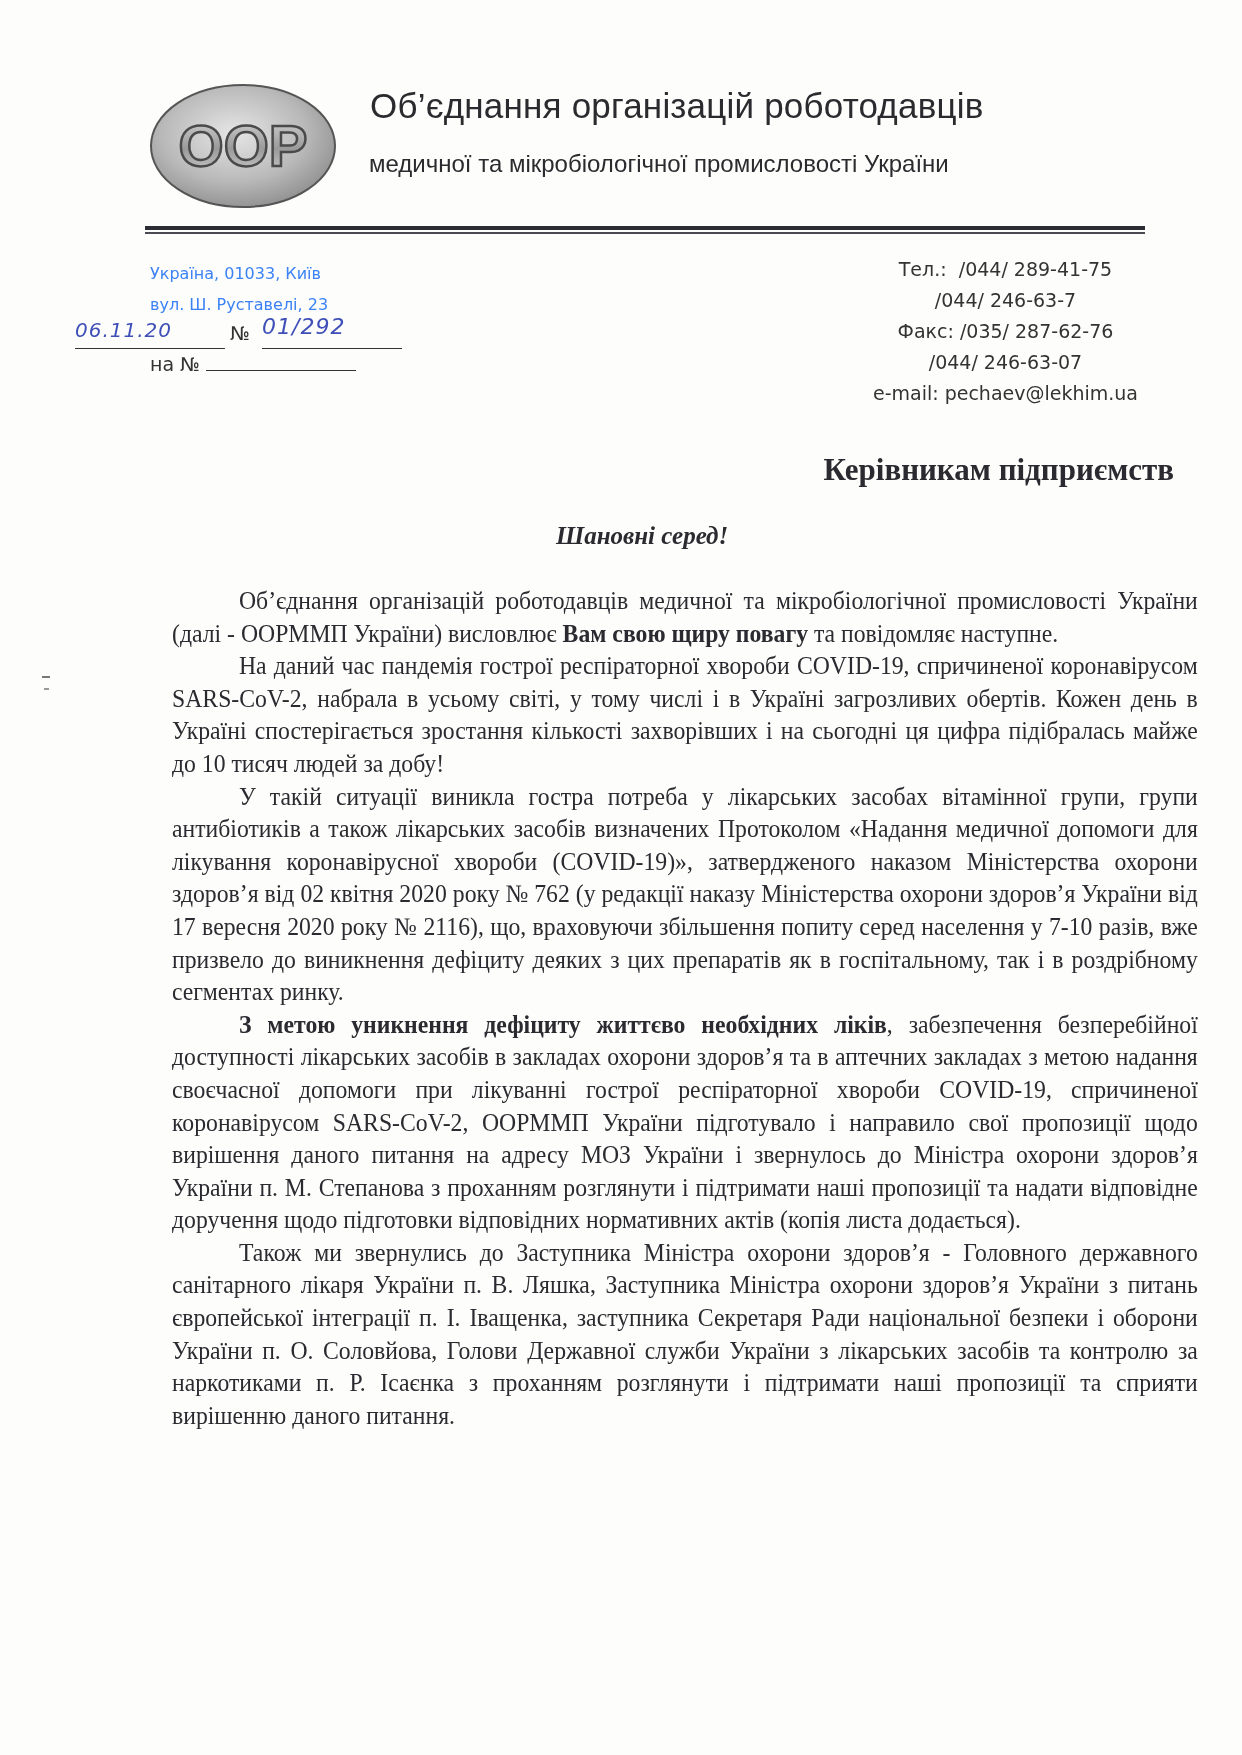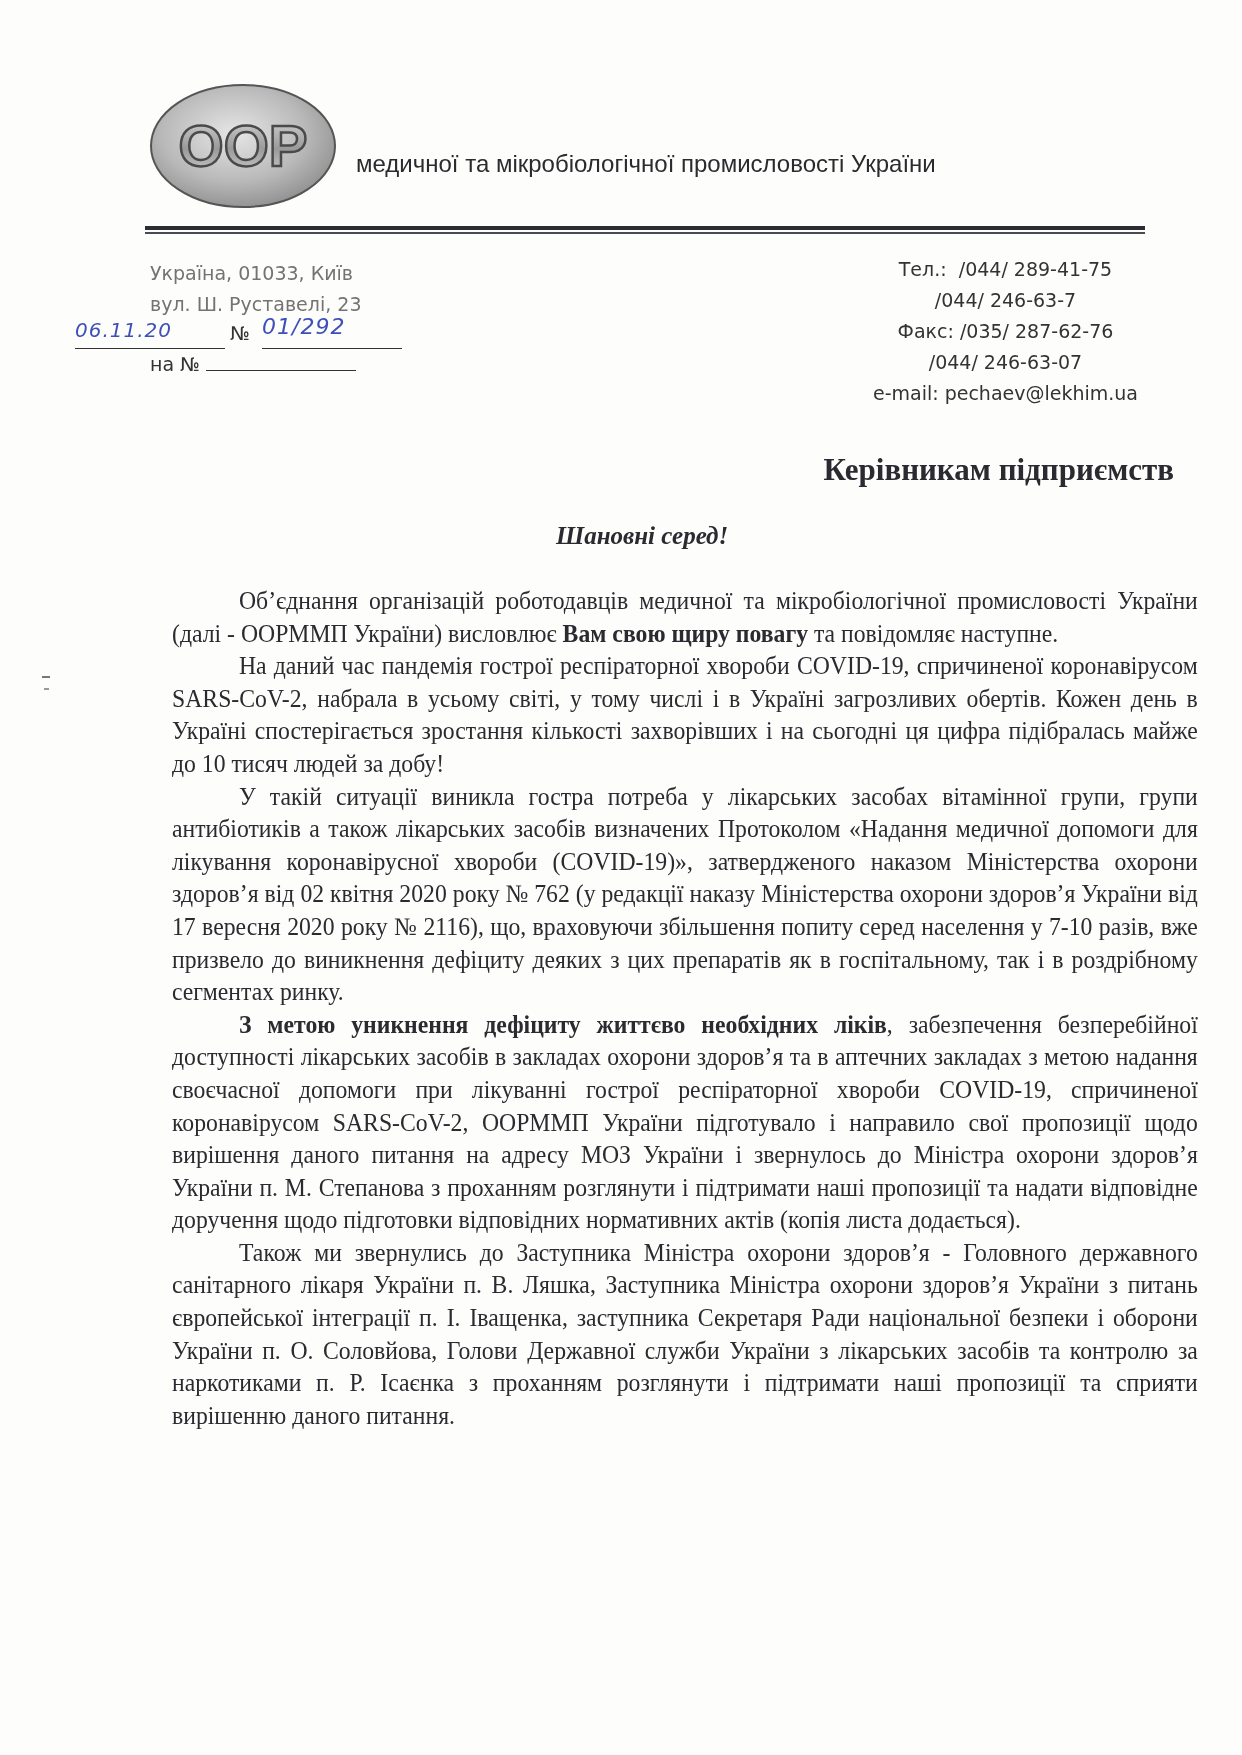--- a/index.html
+++ b/index.html
@@ -12,37 +12,37 @@
     
     .logo {
       position: absolute; left: 148px; top: 82px; width: 190px; height: 128px;
     }
     .org-title {
       position: absolute; left: 370px; top: 86px;
       font-family: "Liberation Sans", sans-serif; font-size: 35px; color: #2b2b2f;
       letter-spacing: 0.2px; white-space: nowrap;
     }
     .org-subtitle {
-      position: absolute; left: 356px; top: 150px;
+      position: absolute; left: 369px; top: 150px;
       font-family: "Liberation Sans", sans-serif; font-size: 24px; color: #2b2b2f;
       white-space: nowrap;
     }
     .rule-thick {
       position: absolute; left: 145px; top: 226px; width: 1000px; height: 4px;
       background: #2c2c34;
     }
     .rule-thin {
       position: absolute; left: 145px; top: 232px; width: 1000px; height: 1.5px;
       background: #4a4a52;
     }
 
     
     .addr {
       position: absolute; left: 150px; top: 258px;
-      font-family: "DejaVu Sans", sans-serif; font-size: 19px; line-height: 31px; color: #737373;
+      font-family: "DejaVu Sans", sans-serif; font-size: 16px; line-height: 31px; color: #3b82f6;
     }
     .hand {
       font-family: "DejaVu Sans", sans-serif; font-style: italic; color: #3e4fb8;
       font-size: 20px; letter-spacing: 1px;
     }
     .ref-date {
       position: absolute; left: 75px; top: 318px; width: 150px;
       border-bottom: 1.5px solid #333; height: 30px;
     }
     .ref-date span { position: absolute; left: 0; top: 0; white-space: nowrap; }
@@ -111,20 +111,21 @@
       <linearGradient id="tg" x1="0" y1="0" x2="0" y2="1">
         <stop offset="0%" stop-color="#d8d8d8"></stop>
         <stop offset="55%" stop-color="#9a9a9a"></stop>
         <stop offset="100%" stop-color="#cfcfcf"></stop>
       </linearGradient>
     </defs>
     <ellipse cx="95" cy="64" rx="92" ry="61" fill="url(#lg)" stroke="#555" stroke-width="2"></ellipse>
     <text id="logo-text" x="95" y="84" text-anchor="middle" font-family="Liberation Sans, sans-serif" font-weight="bold" font-size="58" fill="url(#tg)" stroke="#4a4a4a" stroke-width="2.5">OOP</text>
   </svg>
 
+  <div class="org-title">Об’єднання організацій роботодавців</div>
   <div class="org-subtitle">медичної та мікробіологічної промисловості України</div>
 
   <div class="rule-thick"></div>
   <div class="rule-thin"></div>
 
   <div class="addr">
     <div>Україна, 01033, Київ</div>
     <div>вул. Ш. Руставелі, 23</div>
   </div>
 

